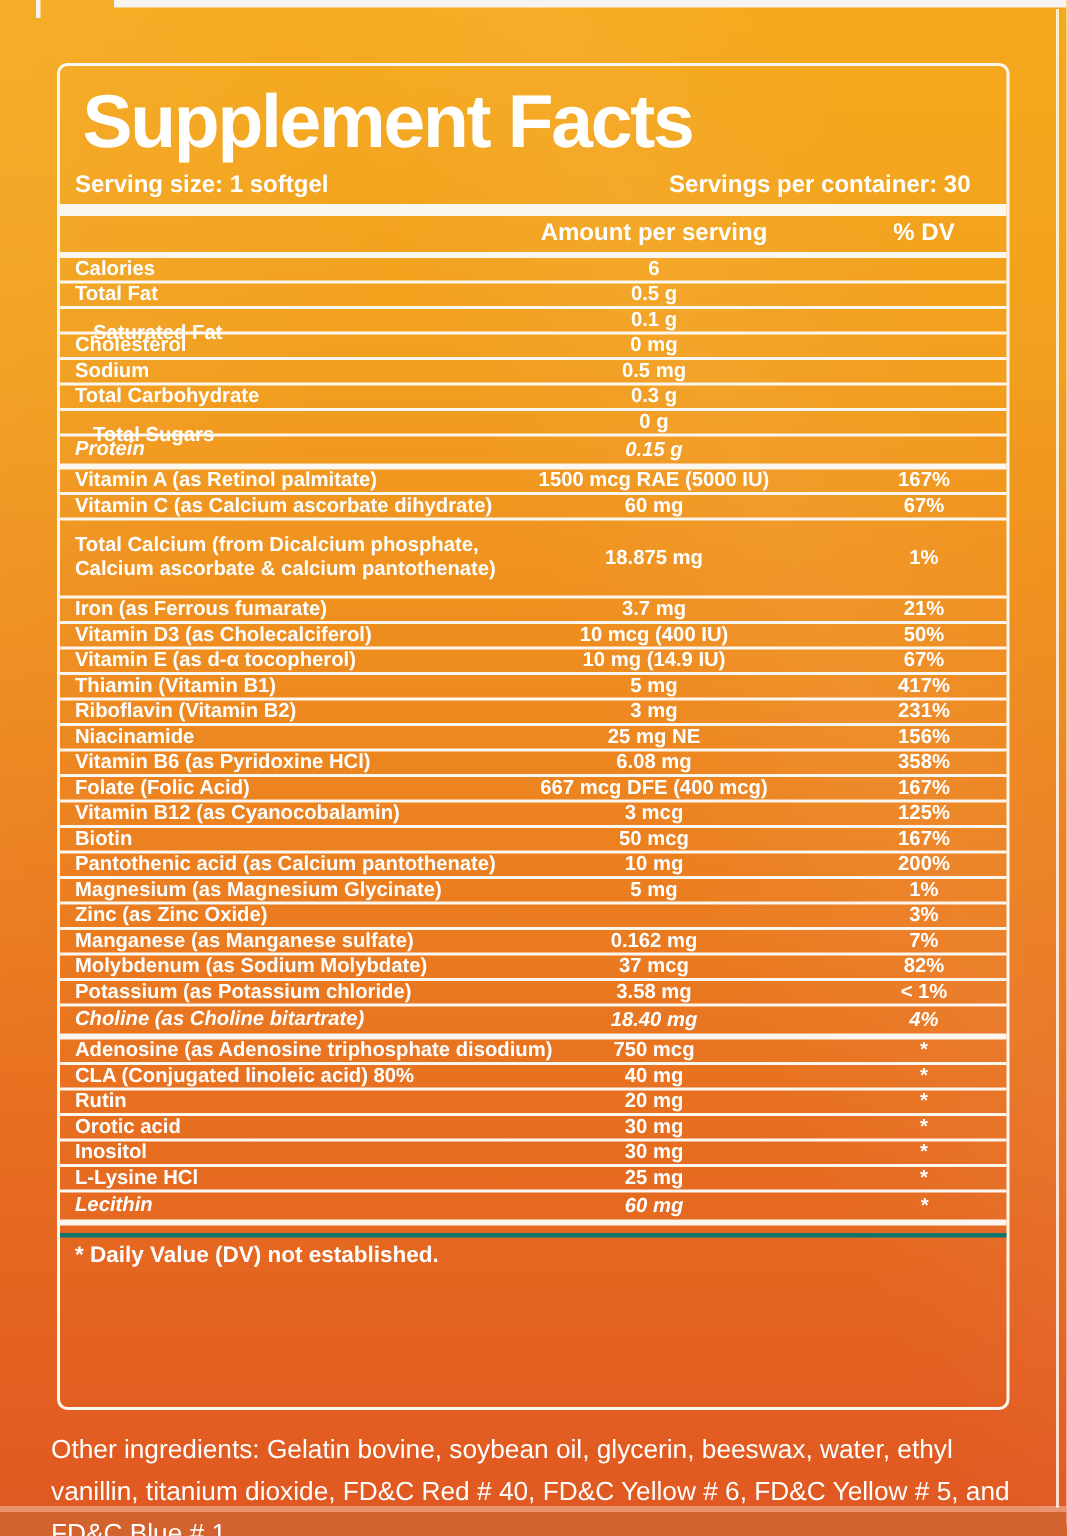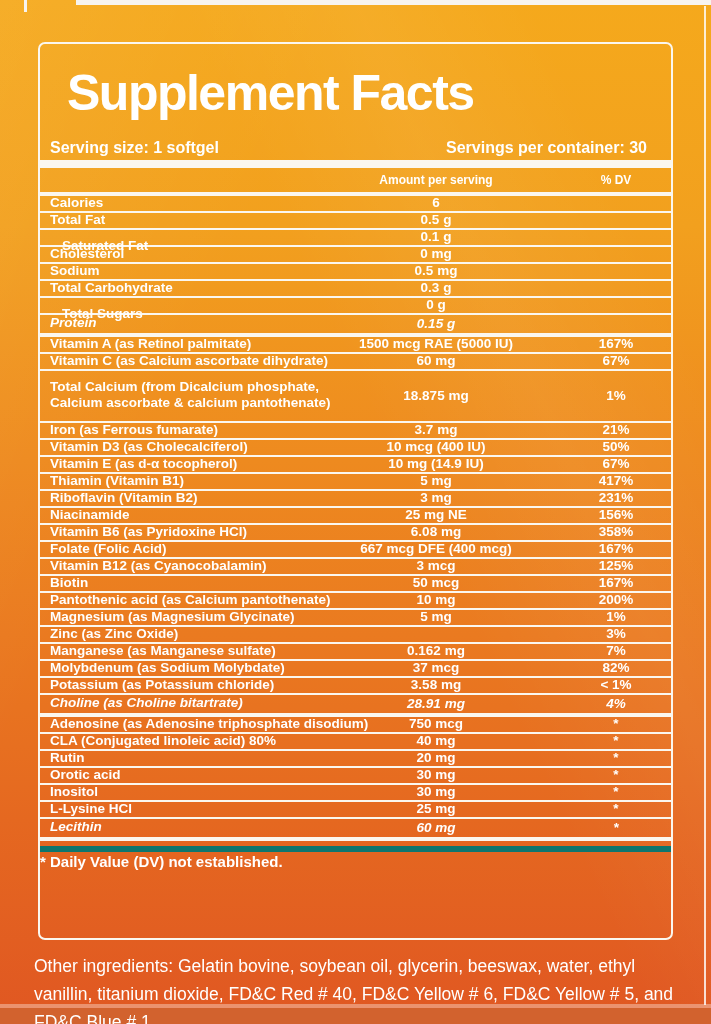--- a/index.html
+++ b/index.html
@@ -20,46 +20,46 @@
   .right-edge{position:absolute;top:6px;right:5px;width:2px;height:999px;background:rgba(255,255,255,0.8);}
   .bottom-highlight{position:absolute;left:0;right:0;top:1004px;height:4px;background:rgba(255,255,255,0.35);}
   .bottom-edge{position:absolute;left:0;right:0;top:1008px;height:16px;background:#d2622e;}
 
   .panel{
     position:absolute;left:38px;top:42px;width:635px;height:898px;
     border:2px solid #fbf7ef;border-radius:7px;
     box-sizing:border-box;color:#fff;
   }
   .title{
-    margin:17px;padding:6px 10px 0 10px;height:52px;
+    margin:5px;padding:6px 10px 0 10px;height:52px;
     font-size:50px;line-height:52px;font-weight:bold;letter-spacing:-1.5px;color:#fff;
   }
   .serving-row{
     height:24px;display:flex;justify-content:space-between;align-items:center;
     padding:0 24px 0 10px;font-size:16px;font-weight:bold;
   }
   .band{height:8px;background:#fbf7ef;}
   .hdr-row{
     position:relative;height:24px;border-bottom:4px solid #fbf7ef;box-sizing:content-box;
-    font-size:12px;font-weight:bold;
+    font-size:16px;font-weight:bold;
   }
   .row{position:relative;height:17px;border-bottom:2px solid #fbf7ef;box-sizing:border-box;
     font-size:13.5px;font-weight:bold;}
   .row.thick{height:22px;border-bottom-width:4px;font-style:italic;}
   .row.tall{height:52px;}
   .lab{position:absolute;left:10px;top:0;bottom:2px;display:flex;align-items:center;
     white-space:pre-line;line-height:16px;}
   .lab.indent{left:22px;margin-top:16px;}
   .amt{position:absolute;left:256px;width:280px;top:0;bottom:2px;display:flex;align-items:center;justify-content:center;text-align:center;}
   .dv{position:absolute;right:0;width:110px;top:0;bottom:2px;display:flex;align-items:center;justify-content:center;text-align:right;}
   .hdr-row .amt,.hdr-row .dv{bottom:0;}
   .gap{height:5px;}
   .dv-note{
-    height:25px;border-top:6px solid #0f766e;box-sizing:border-box;
-    display:flex;align-items:center;padding-left:0;
+    height:25px;border-top:3px solid #0f766e;box-sizing:border-box;
+    display:flex;align-items:center;padding-left:10px;
     font-size:15px;font-weight:bold;
   }
   .other-ing{
     position:absolute;left:34px;top:952px;width:650px;
     font-size:17.5px;line-height:28px;font-weight:normal;color:#fff;
   }
 </style>
 </head>
 <body>
 
@@ -212,21 +212,21 @@
         <span class="amt">37 mcg</span>
         <span class="dv">82%</span>
       </div>
       <div class="row">
         <span class="lab">Potassium (as Potassium chloride)</span>
         <span class="amt">3.58 mg</span>
         <span class="dv">&lt; 1%</span>
       </div>
       <div class="row thick">
         <span class="lab">Choline (as Choline bitartrate)</span>
-        <span class="amt">28.91 mg</span>
+        <span class="amt">18.40 mg</span>
         <span class="dv">4%</span>
       </div>
       <div class="row">
         <span class="lab">Adenosine (as Adenosine triphosphate disodium)</span>
         <span class="amt">750 mcg</span>
         <span class="dv">*</span>
       </div>
       <div class="row">
         <span class="lab">CLA (Conjugated linoleic acid) 80%</span>
         <span class="amt">40 mg</span>

